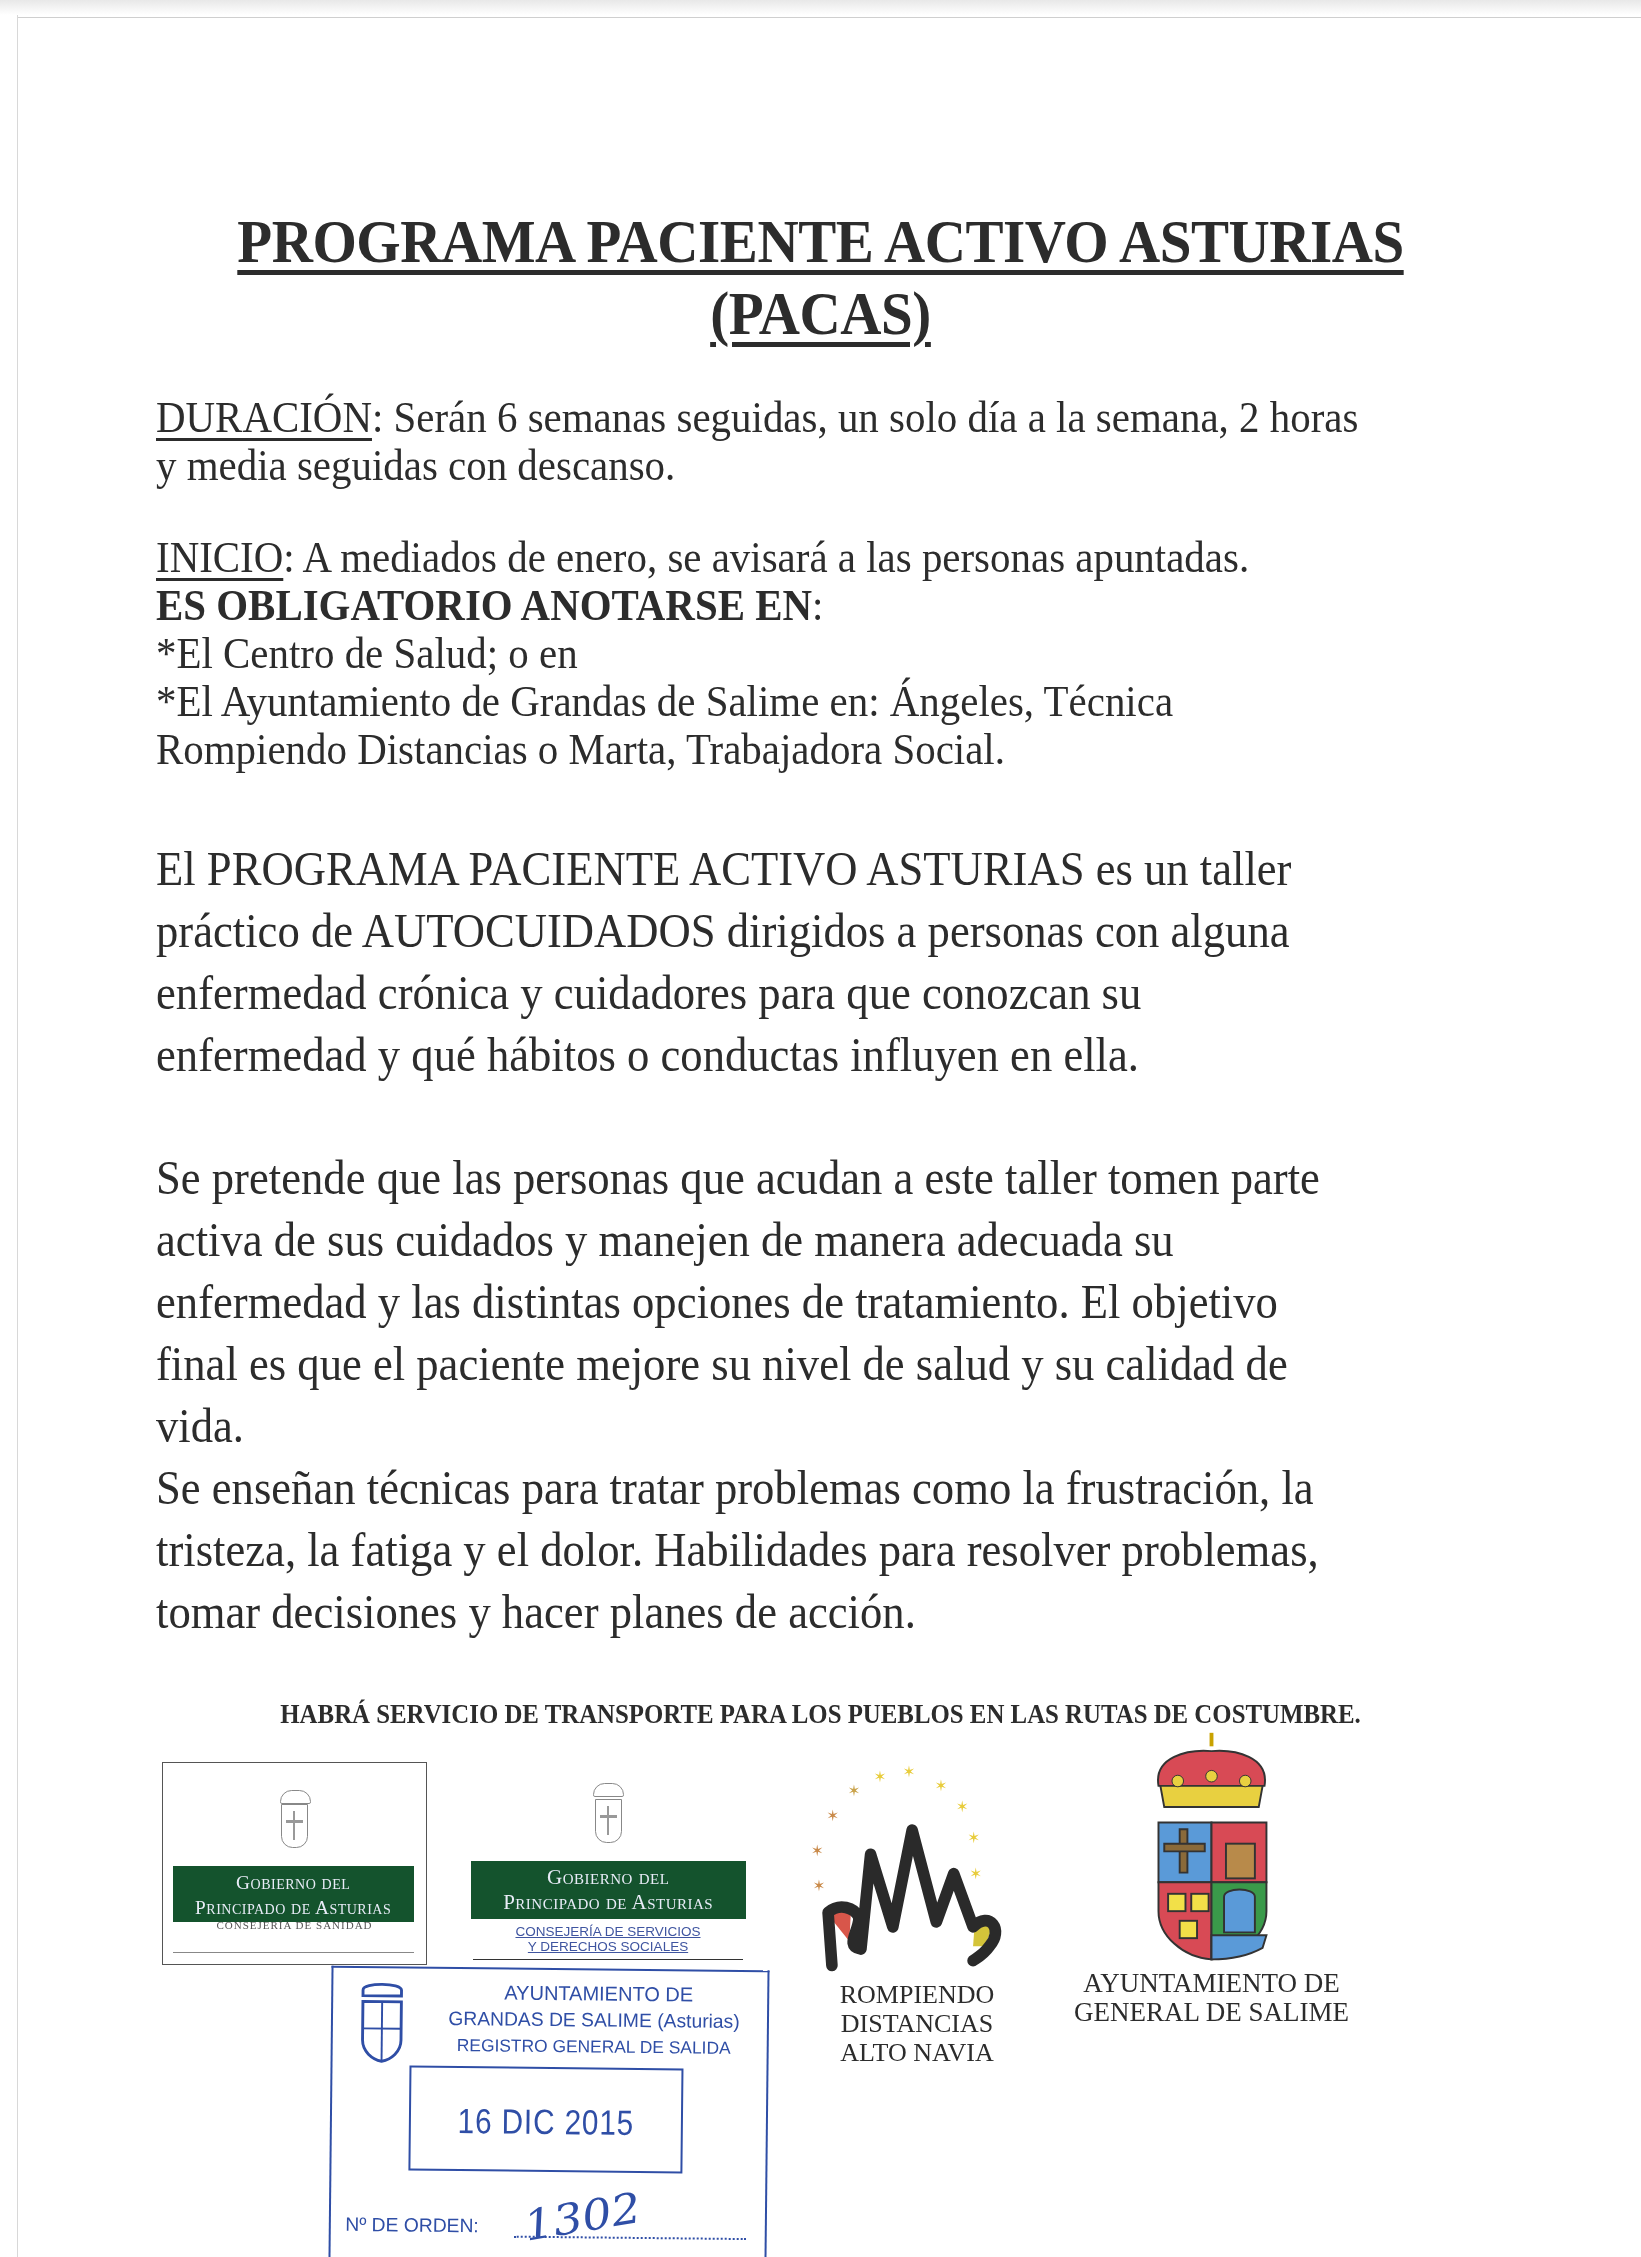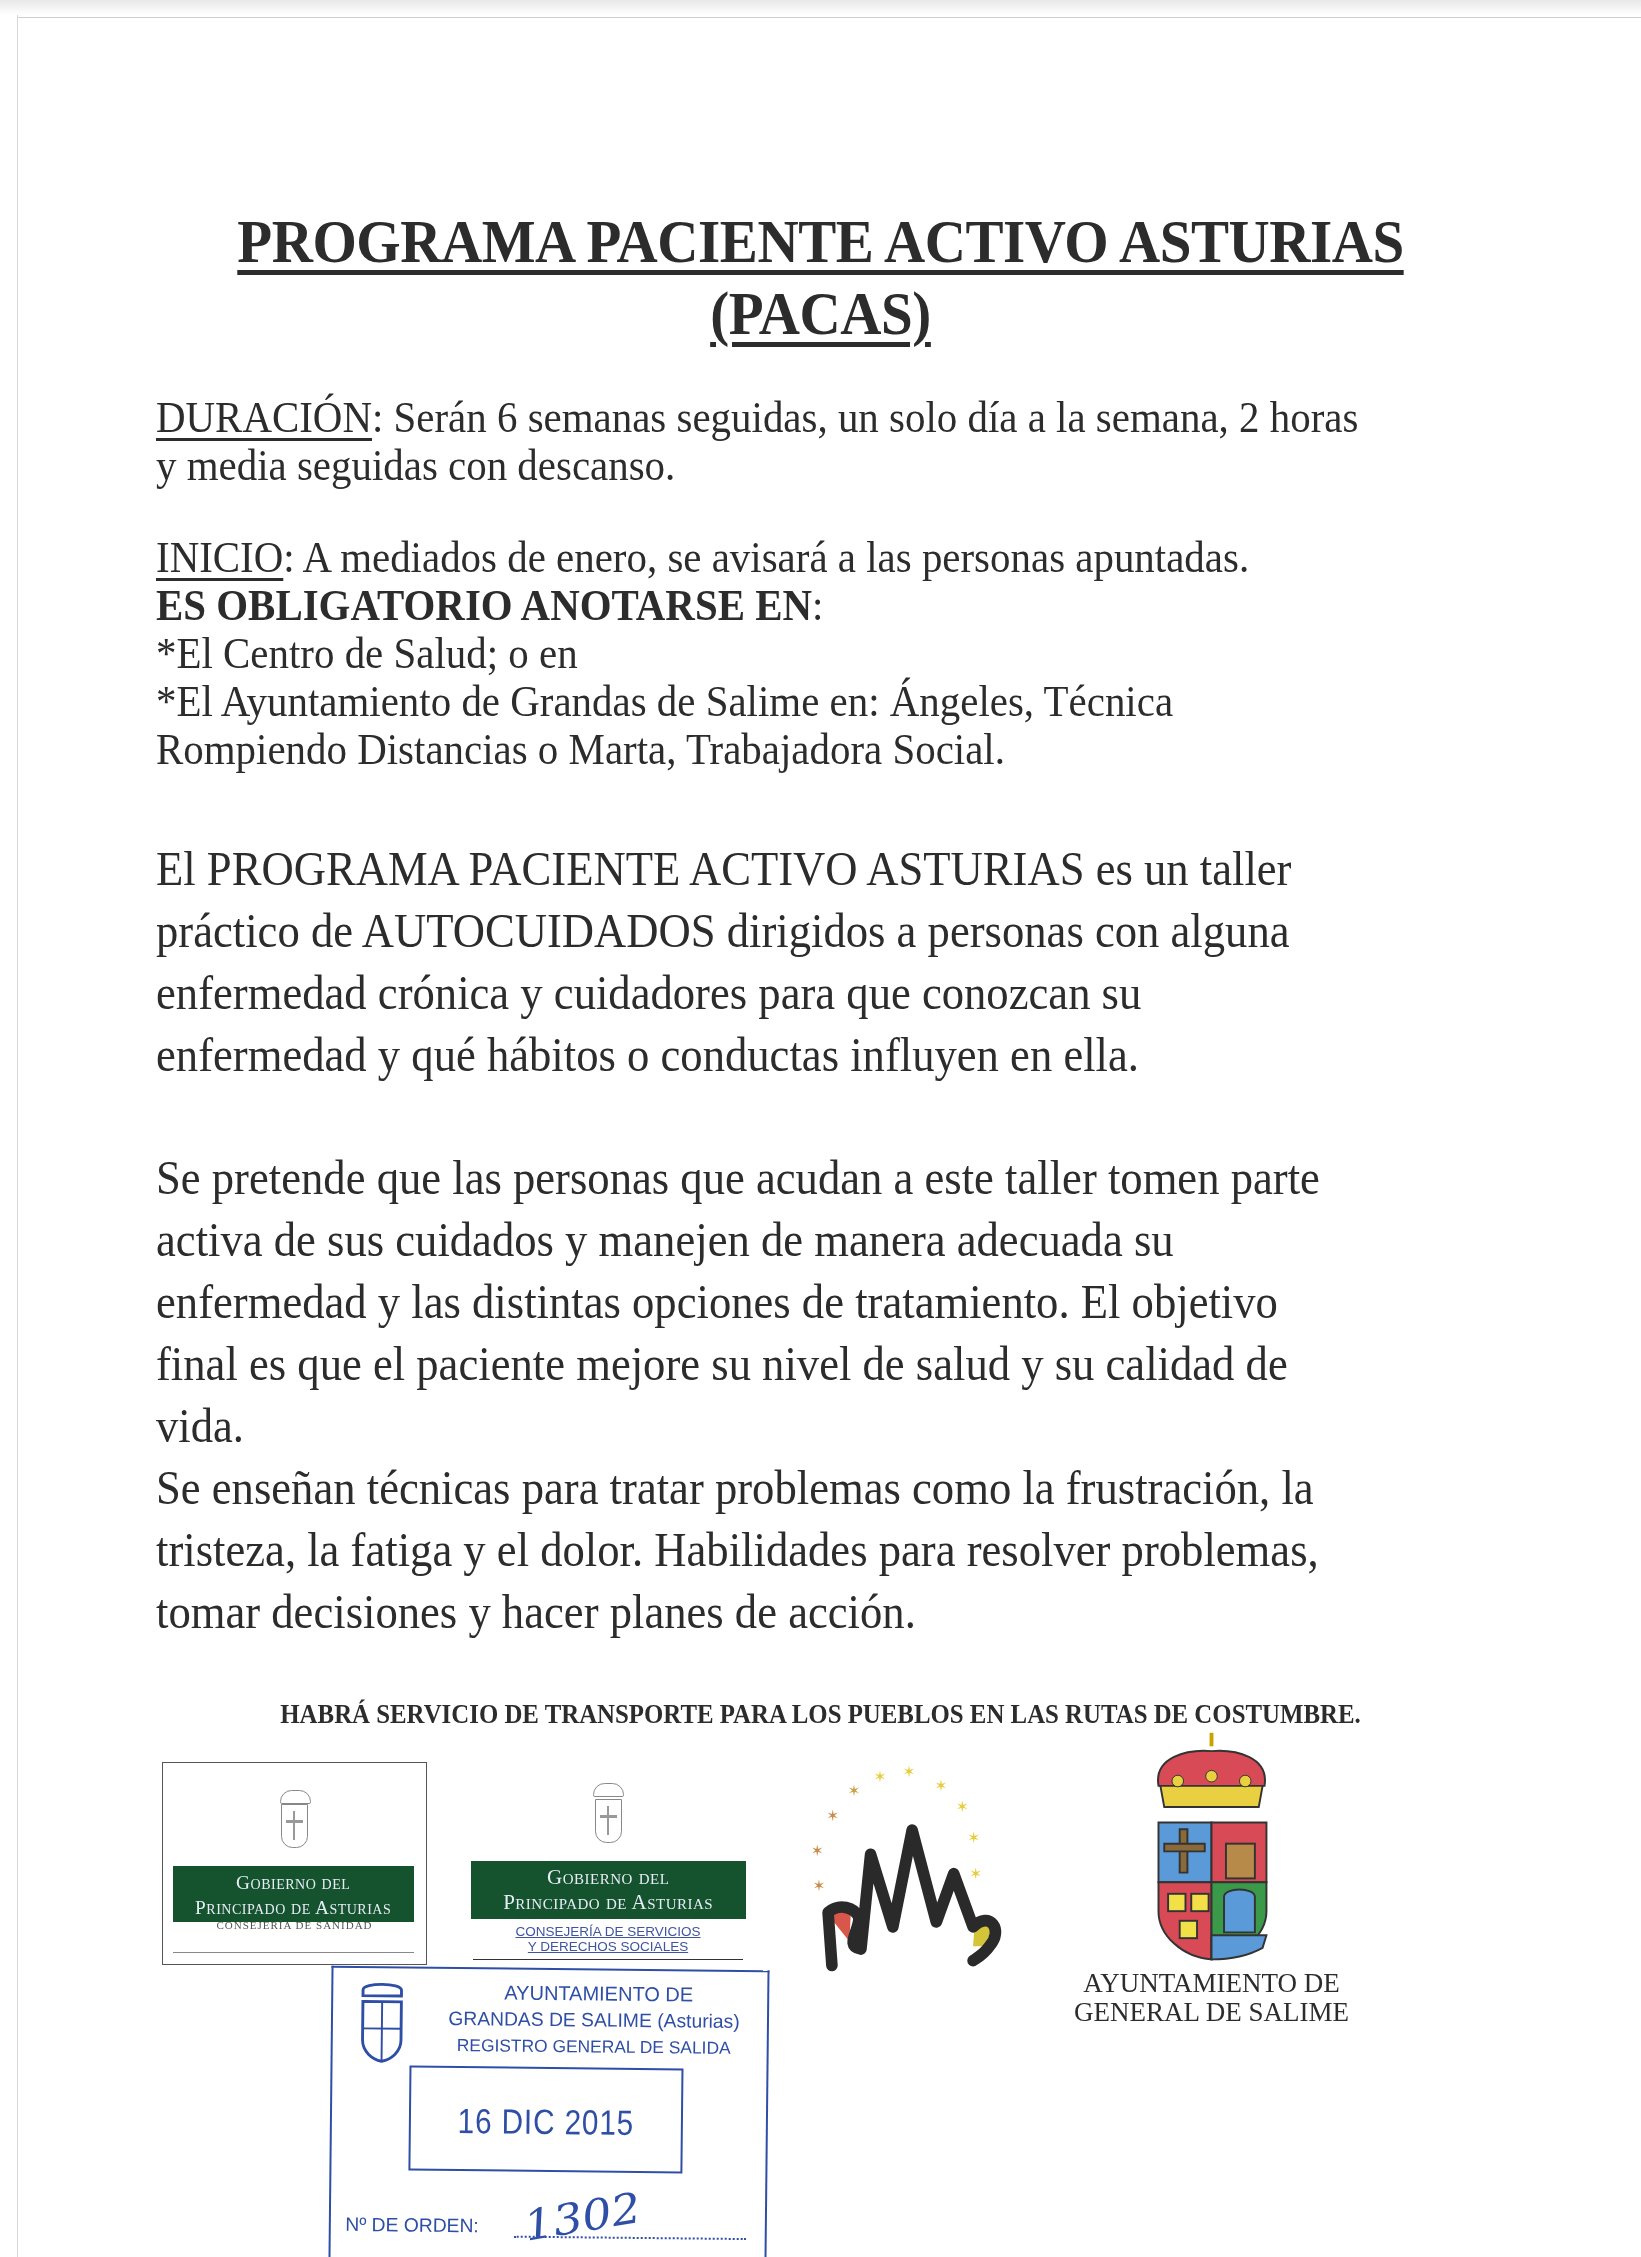--- a/index.html
+++ b/index.html
@@ -150,20 +150,25 @@
       <text x="105" y="30">✶</text>
       <text x="138" y="44">✶</text>
       <text x="160" y="66">✶</text>
       <text x="172" y="98">✶</text>
       <text x="174" y="136">✶</text>
     </g>
     <path d="M30 175 C30 165 40 160 52 162 L50 200 Z" fill="#d8564a"></path>
     <path d="M180 178 C196 170 202 190 188 205 L178 205 Z" fill="#d4c43a"></path>
     <path d="M32 225 L28 170 C40 160 55 165 60 175 C60 190 45 205 62 208 L72 110 L95 185 L115 85 L140 180 L158 130 L178 185 C195 168 210 188 195 205 C188 215 180 218 178 220" fill="none" stroke="#2a2a2a" stroke-width="12" stroke-linejoin="round" stroke-linecap="round"></path>
   </svg>
+  <div class="l3-text">
+    <div>ROMPIENDO</div>
+    <div>DISTANCIAS</div>
+    <div>ALTO NAVIA</div>
+  </div>
 </div>
 
 <div class="logo4">
   <svg width="319" height="241" viewBox="0 0 330 250">
     <g>
       <rect x="163" y="5" width="4" height="14" fill="#c9a200"></rect>
       <path d="M110 60 C105 30 140 22 165 24 C190 22 225 30 220 60 Z" fill="#d84a55" stroke="#333" stroke-width="2"></path>
       <path d="M112 60 L218 60 L214 82 L116 82 Z" fill="#e8d040" stroke="#333" stroke-width="2"></path>
       <circle cx="130" cy="55" r="6" fill="#e8d040" stroke="#333"></circle>
       <circle cx="165" cy="50" r="6" fill="#e8d040" stroke="#333"></circle>

